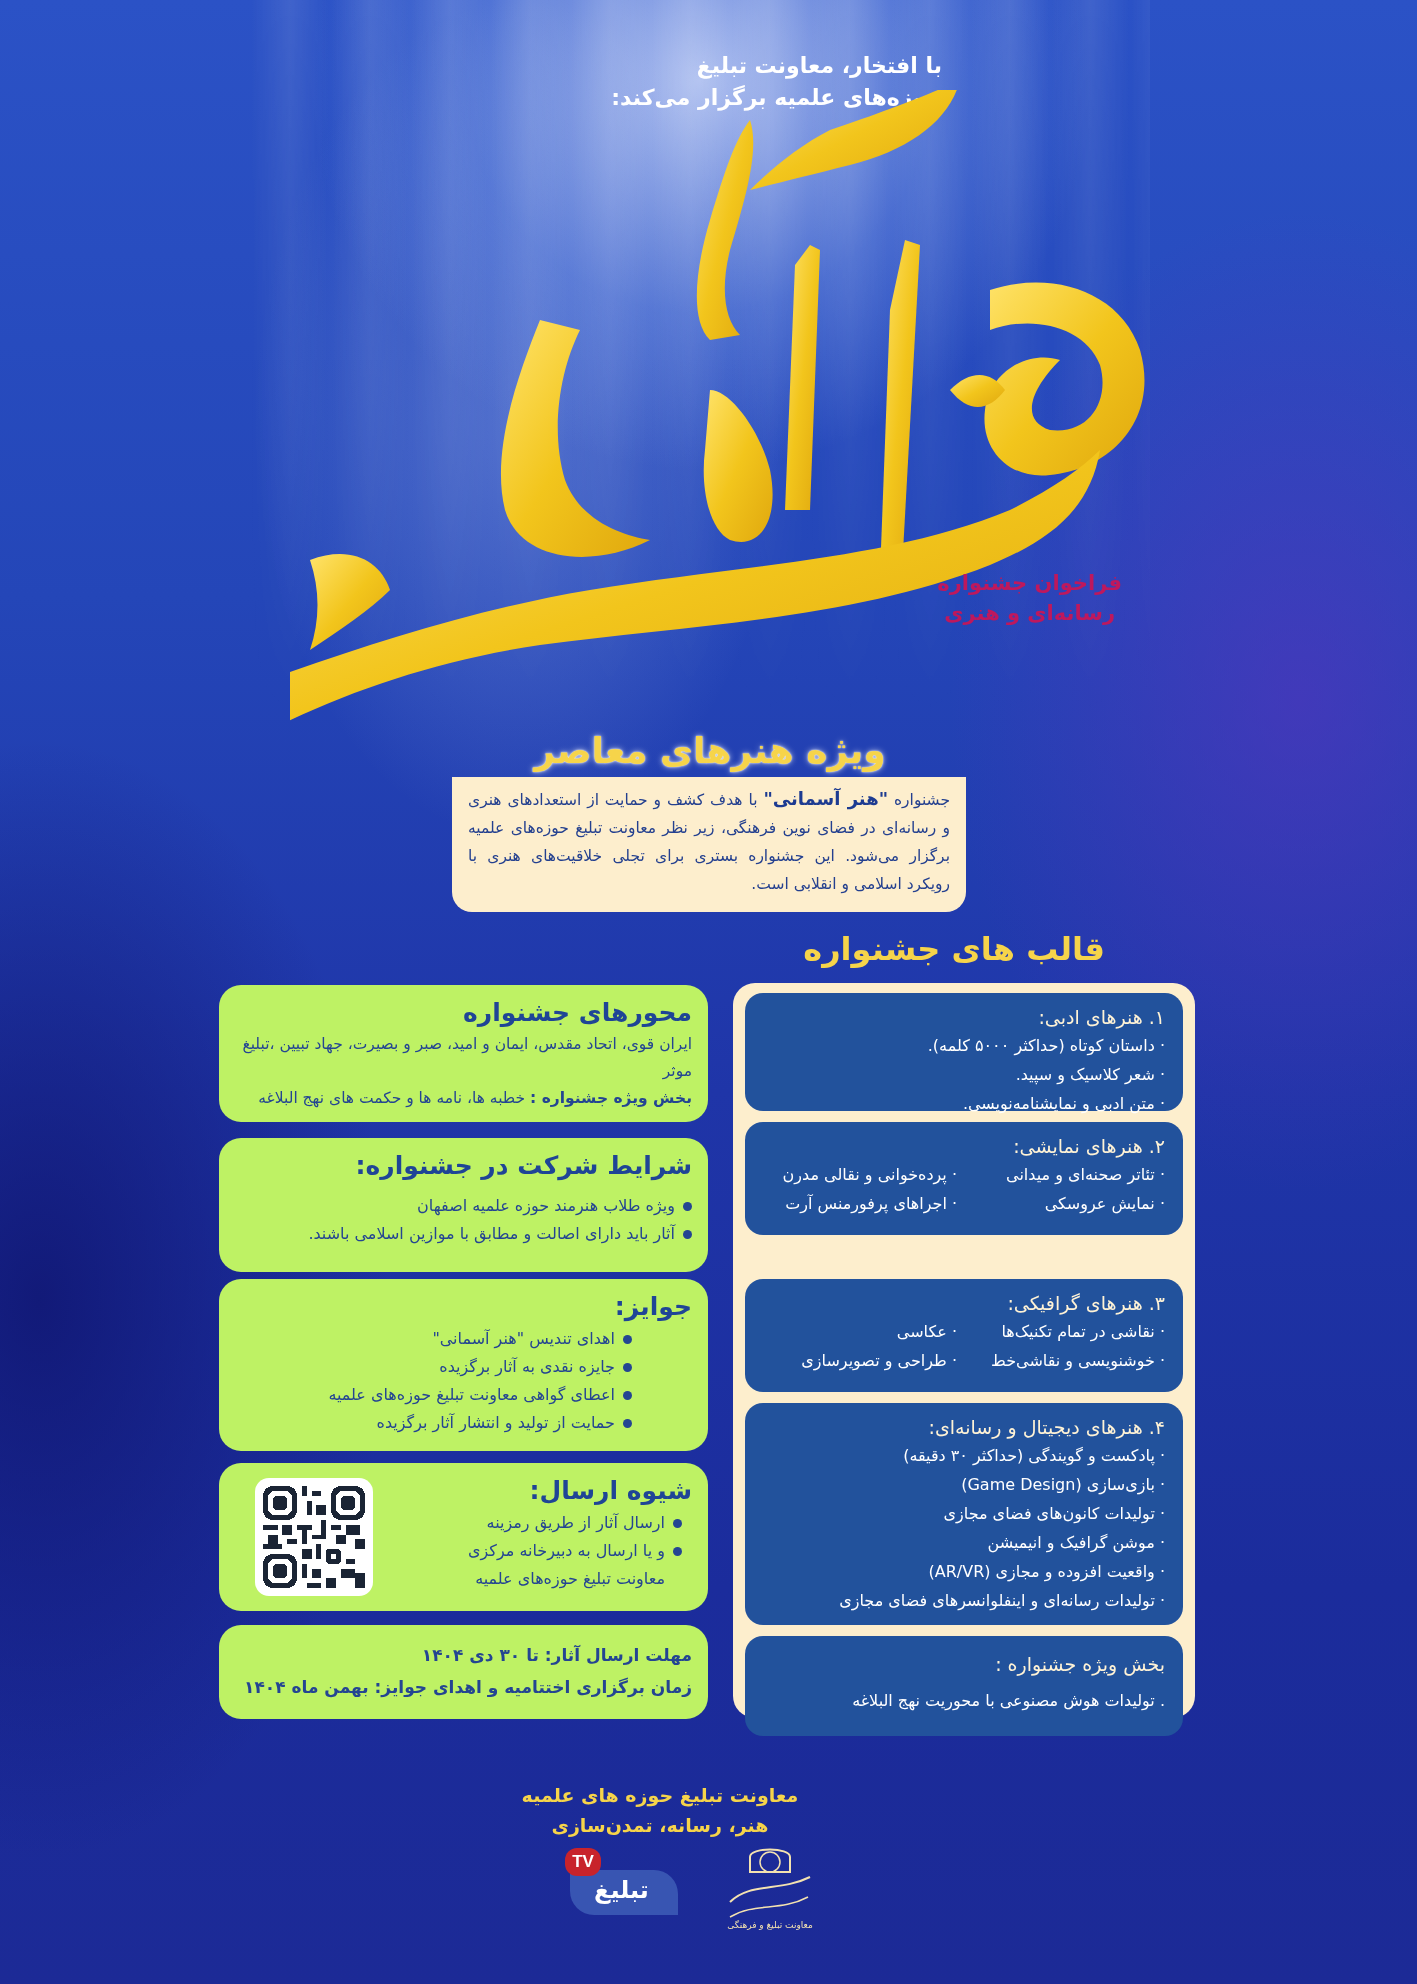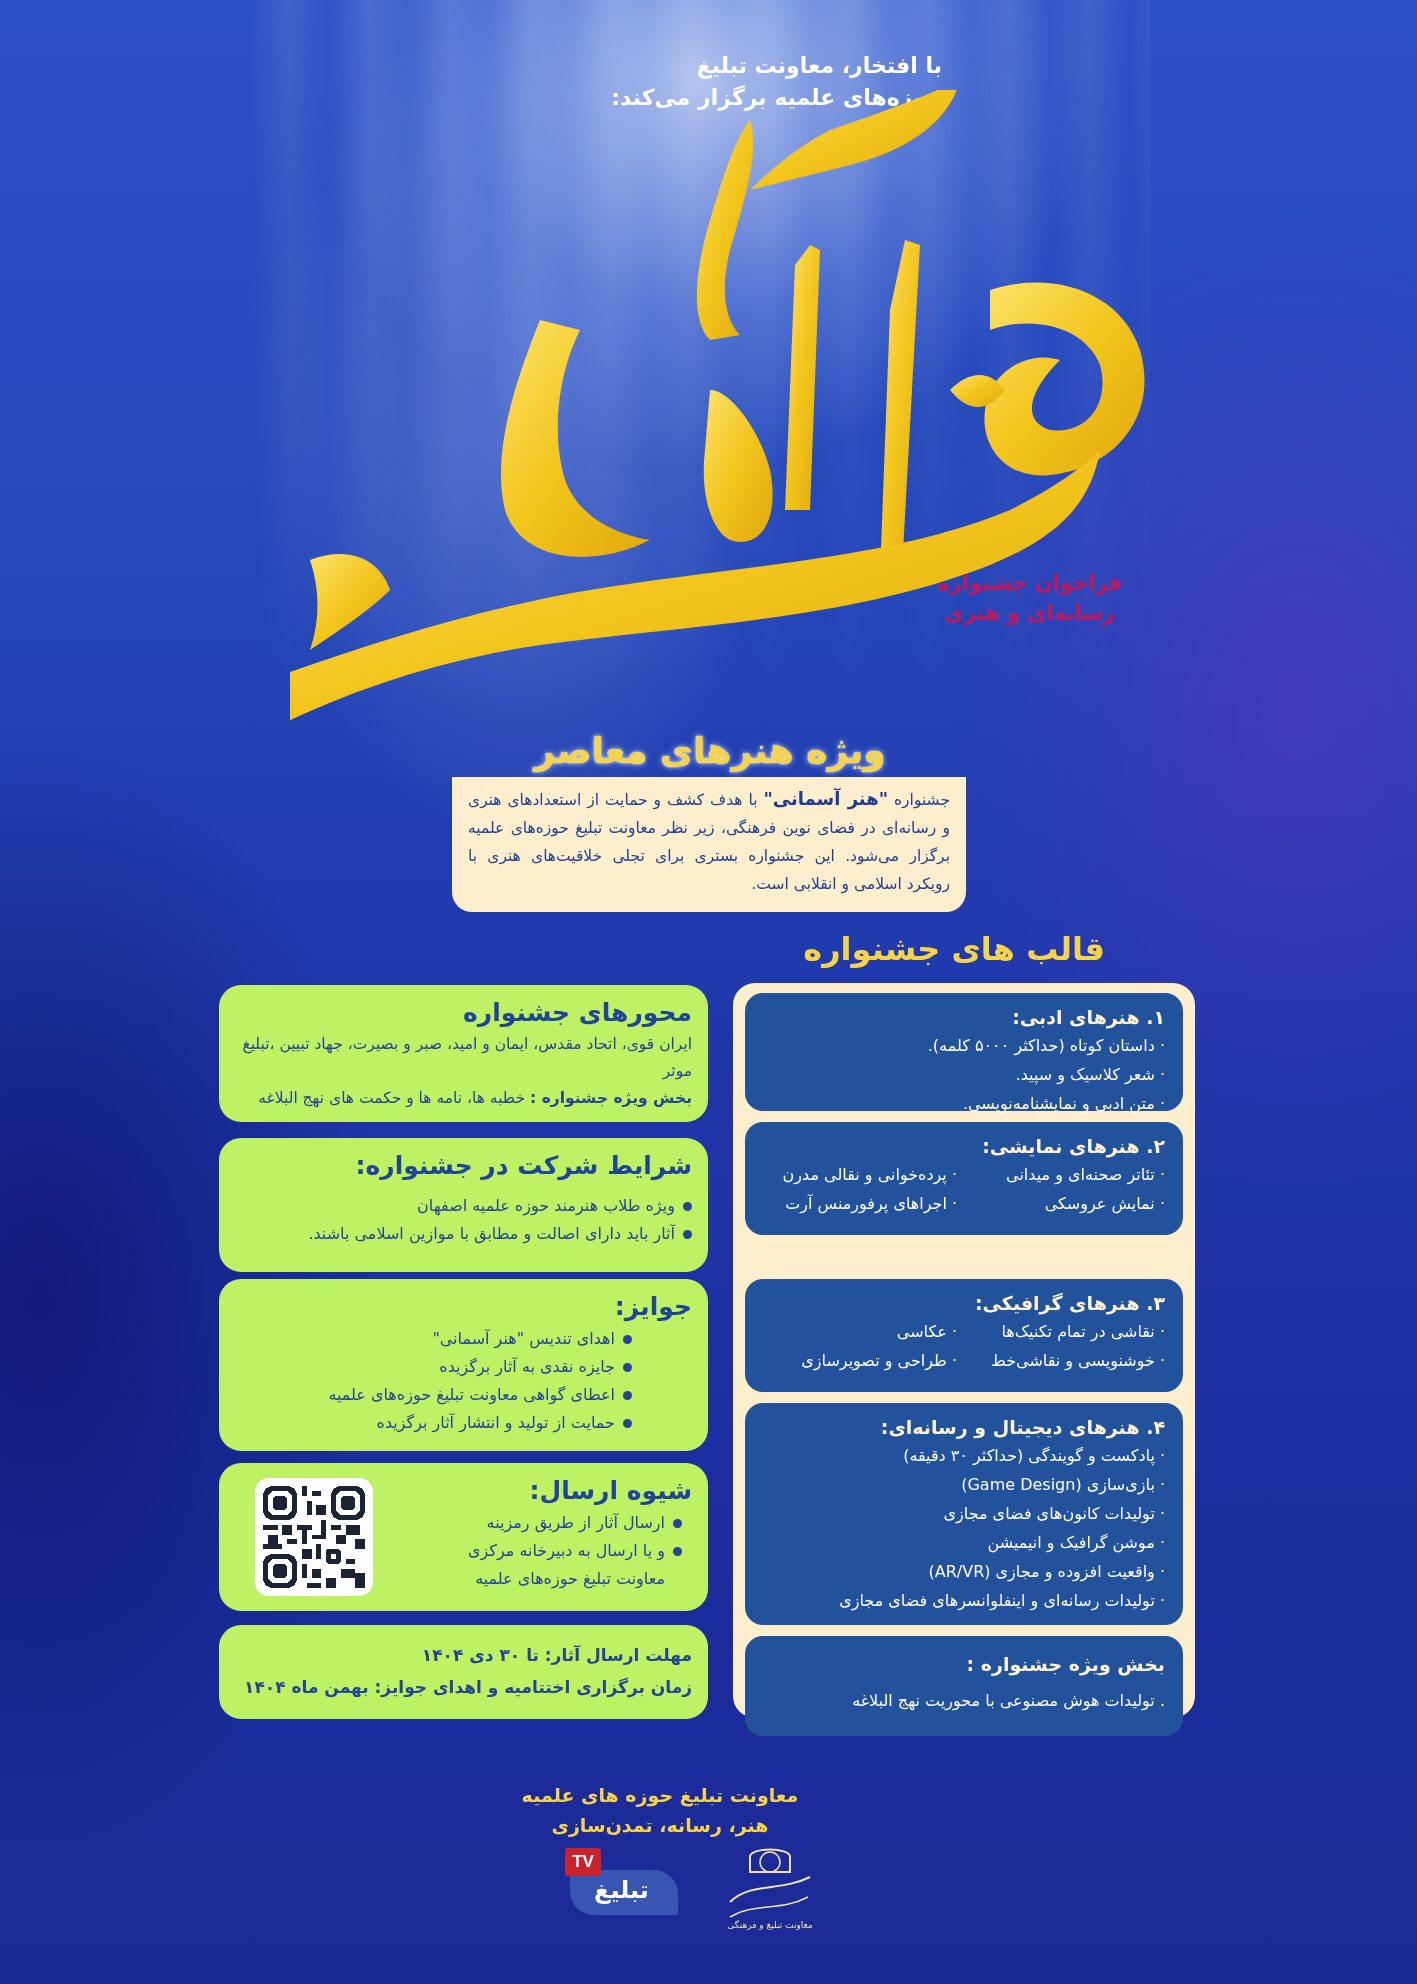--- a/index.html
+++ b/index.html
@@ -49,21 +49,21 @@
     color: #f6d44a; font-size: 32px; font-weight: bold;
   }
   .formats-outer {
     position: absolute; top: 983px; left: 733px; width: 462px; height: 735px;
     background: #fdeecd; border-radius: 22px; padding: 10px 12px;
   }
   .fcard {
     background: #22529c; border-radius: 18px; color: #ffffff;
     padding: 10px 18px 10px 14px; margin-bottom: 11px;
   }
-  .fcard .ftitle { font-size: 19px; font-weight: bold; color: #fff3d6; line-height: 28px; }
+  .fcard .ftitle { font-size: 19px; font-weight: normal; color: #fff3d6; line-height: 28px; }
   .fcard .fitem { font-size: 16px; line-height: 29px; }
   .fcard .grid2 { display: grid; grid-template-columns: 1fr 1fr; column-gap: 10px; }
   .left-card {
     position: absolute; left: 219px; width: 489px;
     background: #bef264; border-radius: 22px; color: #244592;
     padding: 10px 16px;
   }
   .lc-title { font-size: 25px; font-weight: bold; color: #1f4596; line-height: 36px; }
   .lc-text { font-size: 15.5px; line-height: 27px; }
   .lc-bold { font-weight: bold; }
@@ -285,21 +285,21 @@
   <div class="lc-text" style="font-size:17px; line-height:32px; font-weight:bold; color:#244592;">زمان برگزاری اختتامیه و اهدای جوایز: بهمن ماه ۱۴۰۴</div>
 </div>
 
 <div class="footer-title">
   <div>معاونت تبلیغ حوزه های علمیه</div>
   <div>هنر، رسانه، تمدن‌سازی</div>
 </div>
 
 <div class="logo-tv">
   <div style="position:absolute; left:0; top:22px; width:108px; height:45px; background:rgba(80,120,200,0.55); border-radius:0 24px 0 24px;"></div>
-  <div style="position:absolute; left:-5px; top:0; width:36px; height:28px; background:#c8232b; border-radius:3px; color:#fff; font-weight:bold; font-size:17px; text-align:center; line-height:28px; font-family:'Liberation Sans',sans-serif;">TV</div>
+  <div style="position:absolute; left:-5px; top:0; width:36px; height:28px; background:#c8232b; border-radius:12px; color:#fff; font-weight:bold; font-size:17px; text-align:center; line-height:28px; font-family:'Liberation Sans',sans-serif;">TV</div>
   <div style="position:absolute; left:24px; top:28px; color:#fff; font-weight:bold; font-size:24px;">تبلیغ</div>
 </div>
 
 <div class="logo-emblem">
   <svg viewBox="0 0 100 100" width="100" height="100">
     <path d="M30 30 L30 15 C30 5 70 5 70 15 L70 30 Z" fill="none" stroke="#f3e2b0" stroke-width="2"></path>
     <circle cx="50" cy="20" r="10" fill="none" stroke="#f3e2b0" stroke-width="1.5"></circle>
     <path d="M10 60 C30 40 60 50 90 35" fill="none" stroke="#f3e2b0" stroke-width="2"></path>
     <path d="M10 75 C35 60 60 70 88 55" fill="none" stroke="#f3e2b0" stroke-width="1.5"></path>
   </svg>

